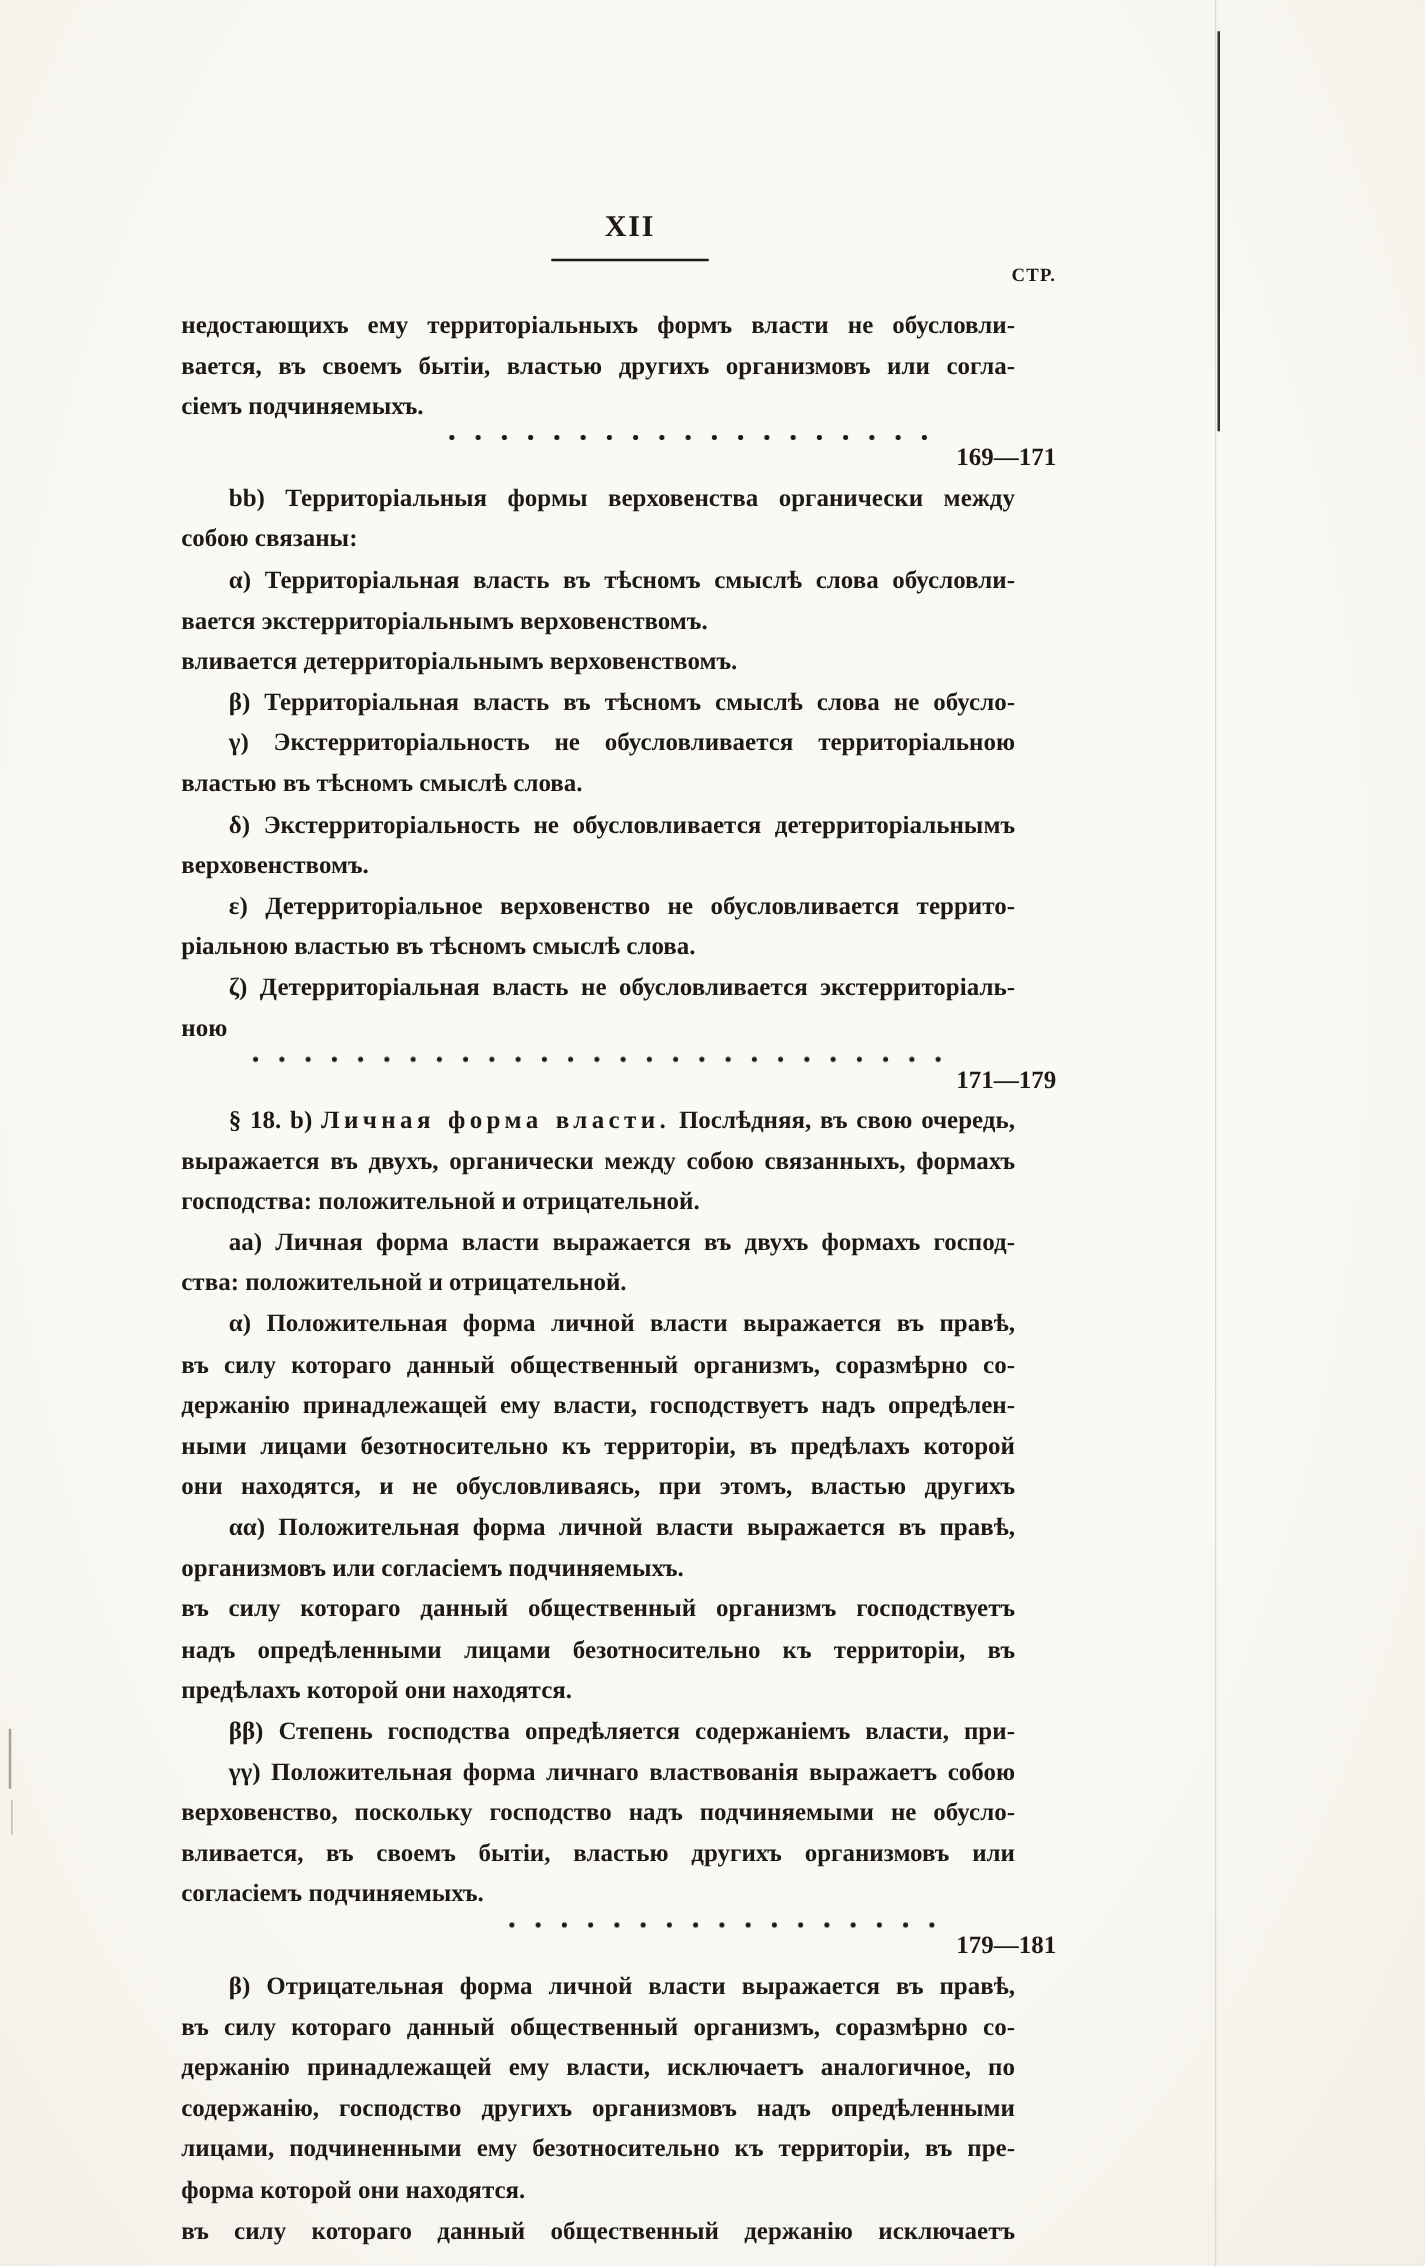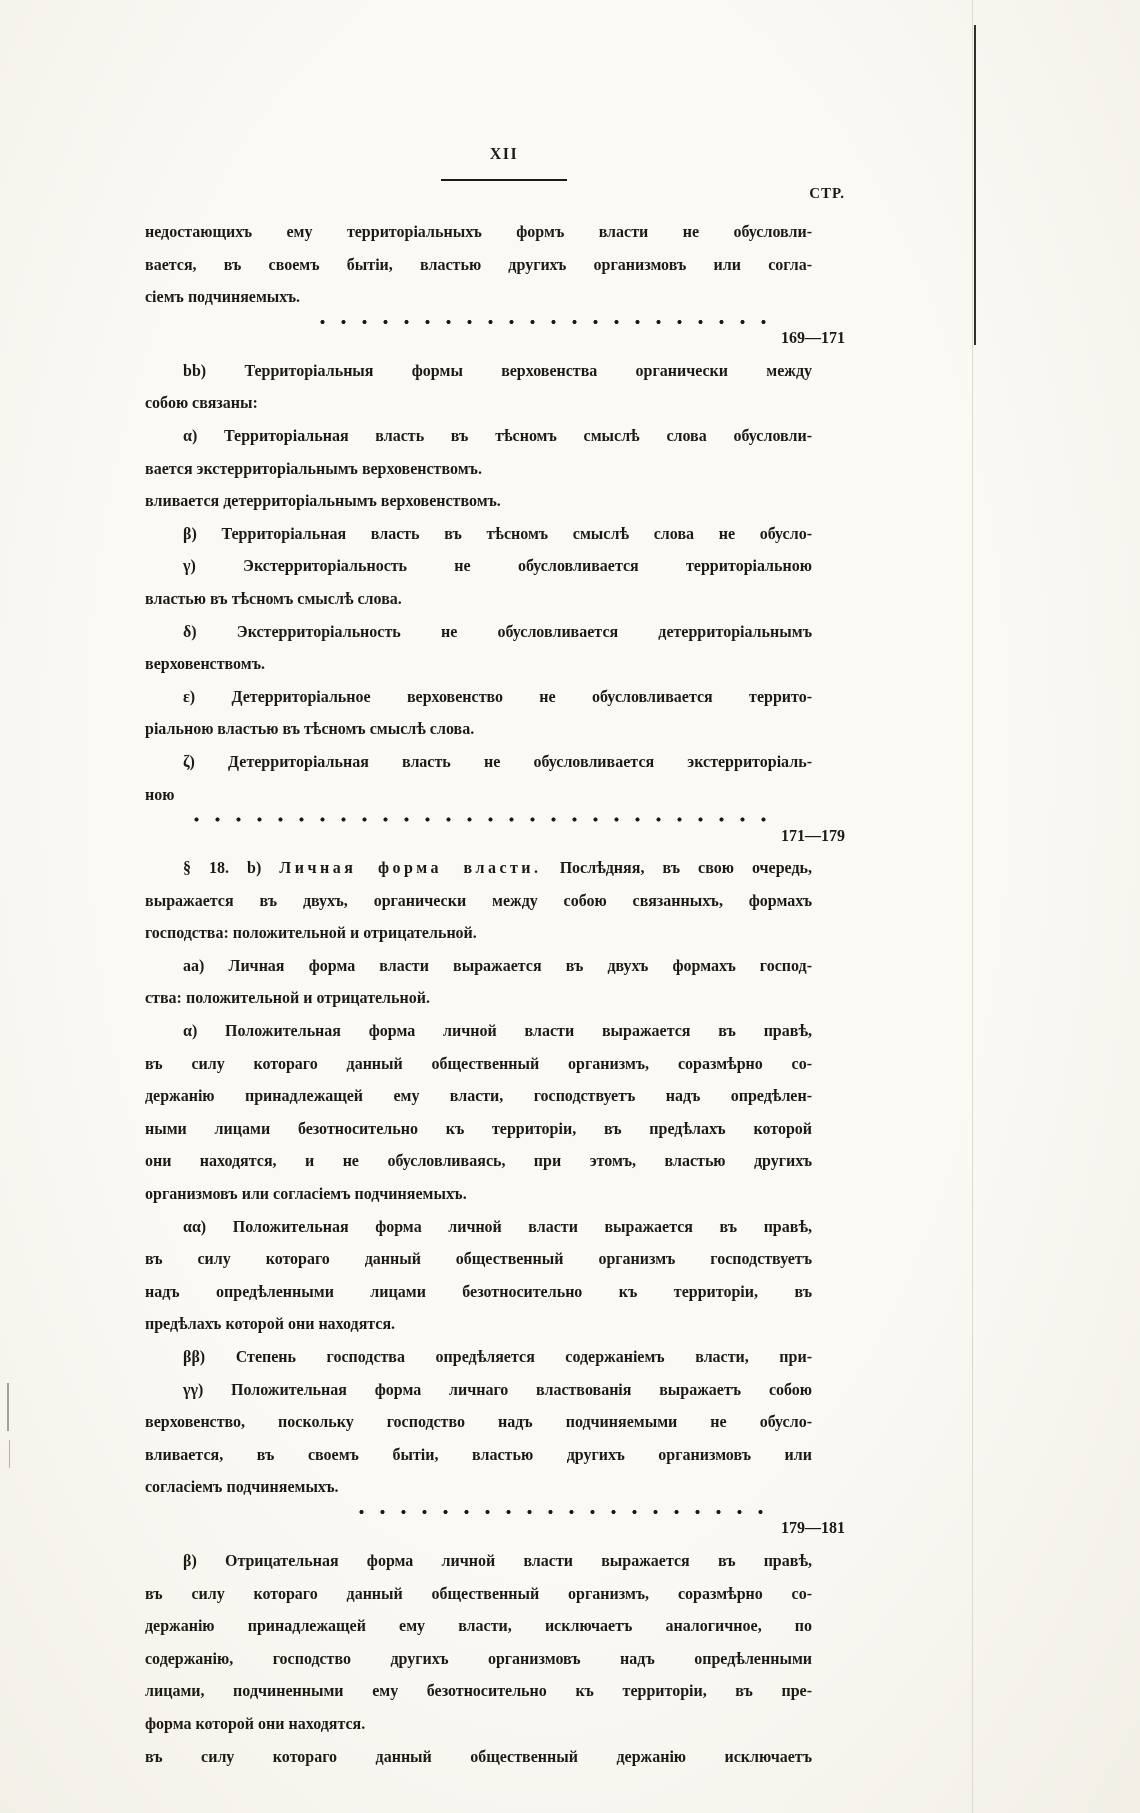--- a/index.html
+++ b/index.html
@@ -7,24 +7,24 @@
     position:relative;
     width:1140px;
     height:1813px;
     overflow:hidden;
     background: radial-gradient(ellipse at 48% 42%, var(--paper,#faf9f4) 55%, #f1efe6 100%);
     color: var(--ink,#1d1a16);
     font-family:"Liberation Serif","DejaVu Serif",serif;
     font-weight:700;
   }
   .text-col{position:absolute; left:145px; top:141px; width:700px;}
-  .folio{text-align:center; font-size:16px; letter-spacing:1.5px; line-height:26px; transform:translateX(9px);}
+  .folio{text-align:center; font-size:24px; letter-spacing:1.5px; line-height:26px; transform:translateX(9px);margin-top:28px;}
   .folio-rule{width:126px; height:2px; background:var(--ink,#1d1a16); margin:12px auto 0; transform:translateX(9px);}
   .str{text-align:right; font-size:15px; margin-top:2px; letter-spacing:1px; line-height:20px;}
-  #toc{margin-top:13px; font-size:16px; line-height:32.6px; text-justify:inter-word;}
+  #toc{margin-top:13px; font-size:20px; line-height:32.6px; text-justify:inter-word;}
   .line{white-space:nowrap; margin-right:33px;}
   .just{text-align:justify; text-align-last:justify;}
   .ind{padding-left:38px;}
   .ref-line{display:flex; margin-right:0; text-align-last:auto;}
   .ref-line .t{flex:0 0 auto; white-space:pre;}
   .dots{
     flex:1 1 auto;
     margin:0 10px 0 8px;
     background-image: radial-gradient(circle, var(--ink,#1d1a16) 1.7px, rgba(0,0,0,0) 2.4px);
     background-size:21px 100%;
@@ -81,22 +81,22 @@
         <div class="line just ind"><span>§ 18. b) </span><span class="sperr">Личная форма власти.</span><span> Послѣдняя, въ свою очередь,</span></div>
         <div class="line just">выражается въ двухъ, органически между собою связанныхъ, формахъ</div>
         <div class="line">господства: положительной и отрицательной.</div>
         <div class="line just ind">аа) Личная форма власти выражается въ двухъ формахъ господ-</div>
         <div class="line">ства: положительной и отрицательной.</div>
         <div class="line just ind">α) Положительная форма личной власти выражается въ правѣ,</div>
         <div class="line just">въ силу котораго данный общественный организмъ, соразмѣрно со-</div>
         <div class="line just">держанію принадлежащей ему власти, господствуетъ надъ опредѣлен-</div>
         <div class="line just">ными лицами безотносительно къ территоріи, въ предѣлахъ которой</div>
         <div class="line just">они находятся, и не обусловливаясь, при этомъ, властью другихъ</div>
+        <div class="line just ind">αα) Положительная форма личной власти выражается въ правѣ,</div>
         <div class="line">организмовъ или согласіемъ подчиняемыхъ.</div>
-        <div class="line just ind">αα) Положительная форма личной власти выражается въ правѣ,</div>
         <div class="line just">въ силу котораго данный общественный организмъ господствуетъ</div>
         <div class="line just">надъ опредѣленными лицами безотносительно къ территоріи, въ</div>
         <div class="line">предѣлахъ которой они находятся.</div>
         <div class="line just ind">ββ) Степень господства опредѣляется содержаніемъ власти, при-</div>
         <div class="line just ind">γγ) Положительная форма личнаго властвованія выражаетъ собою</div>
         <div class="line just">верховенство, поскольку господство надъ подчиняемыми не обусло-</div>
         <div class="line just">вливается, въ своемъ бытіи, властью другихъ организмовъ или</div>
         <div class="line ref-line">
           <span class="t">согласіемъ подчиняемыхъ.</span>
           <span class="dots"></span>

